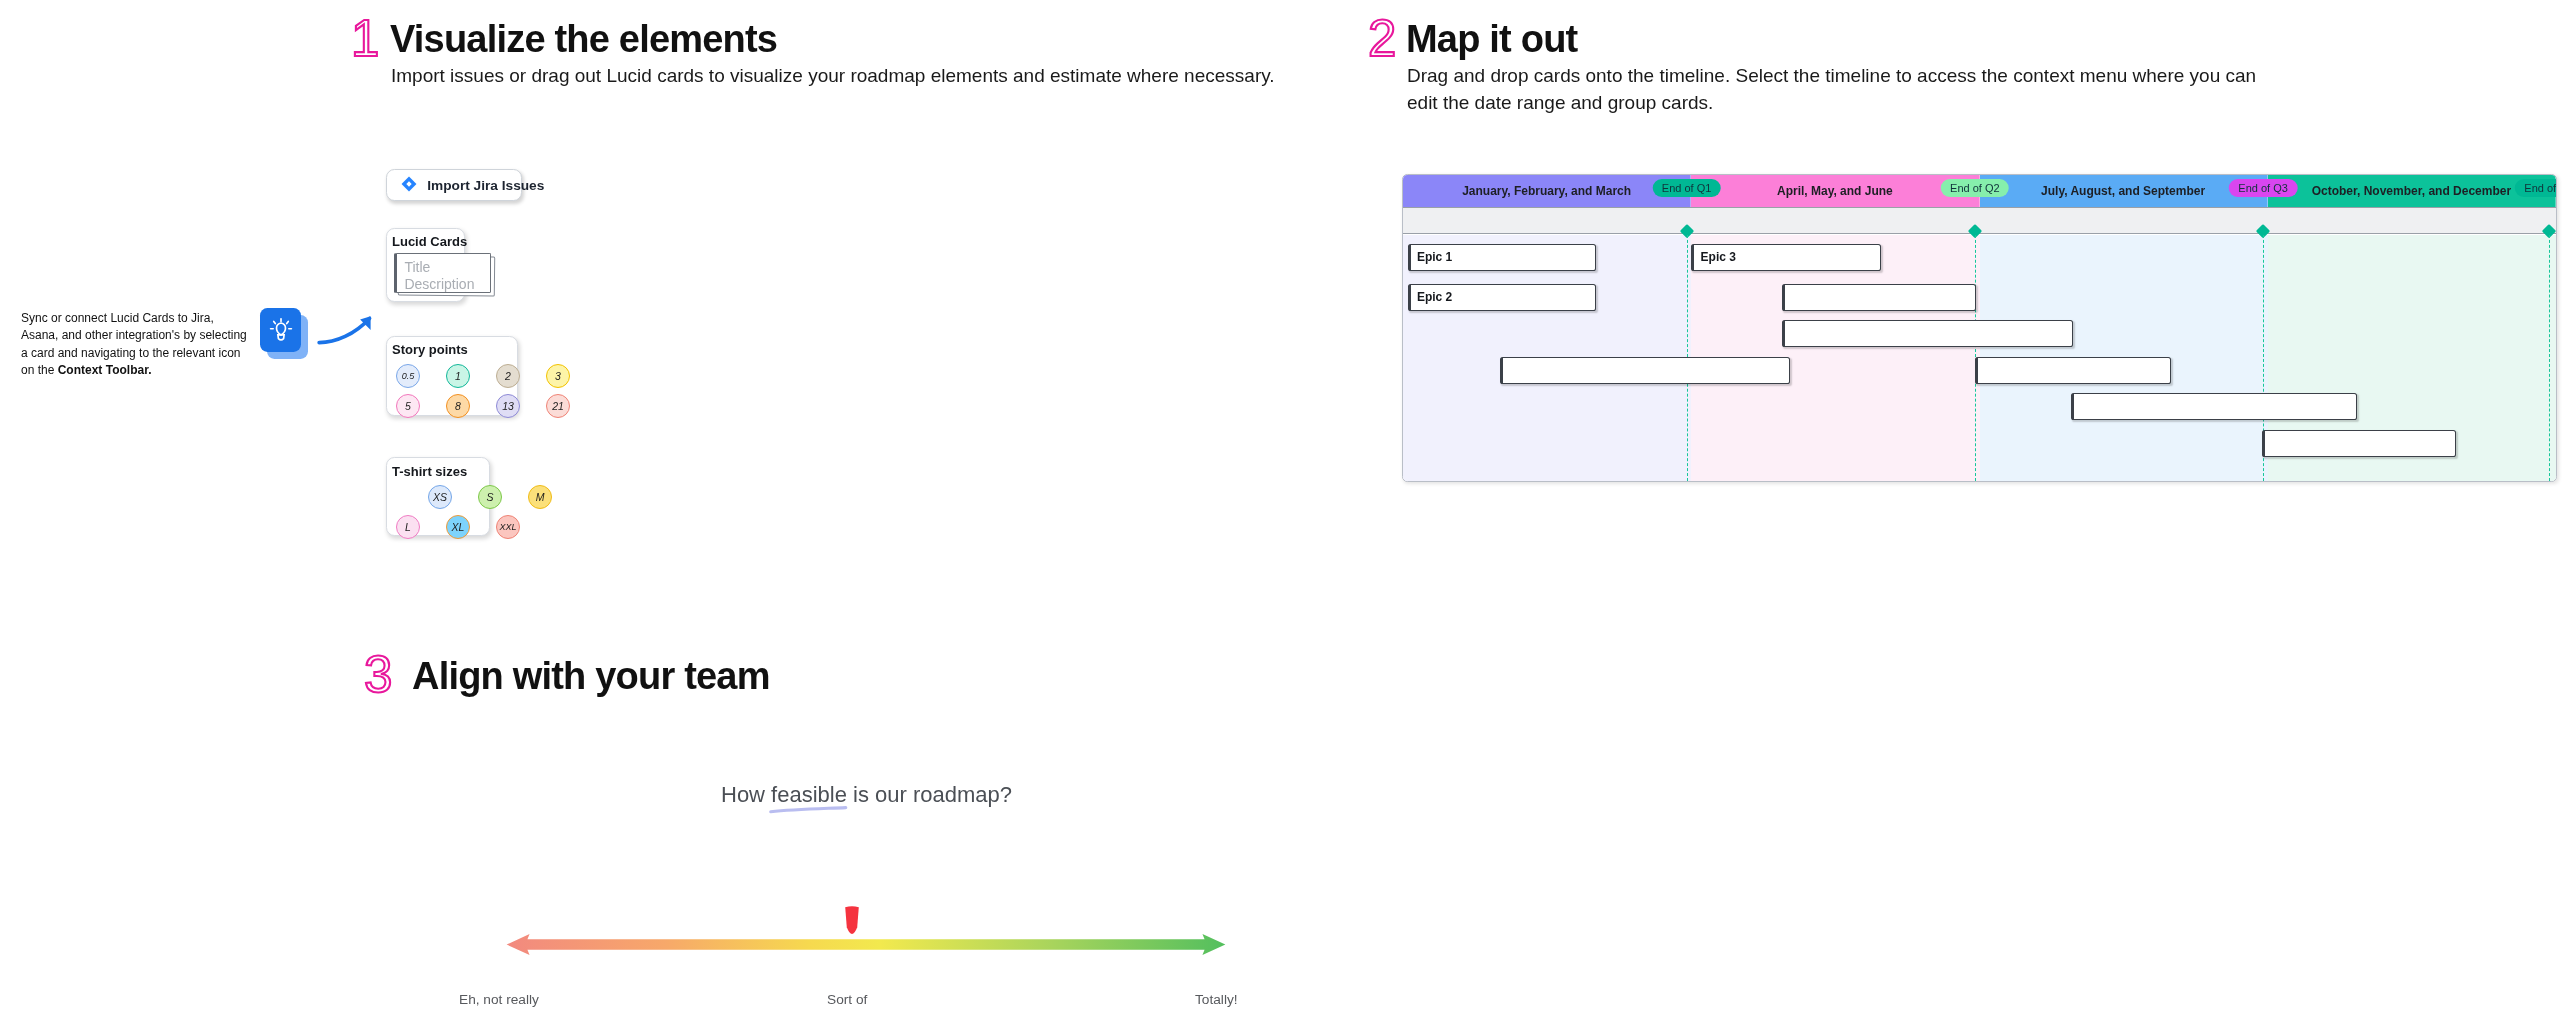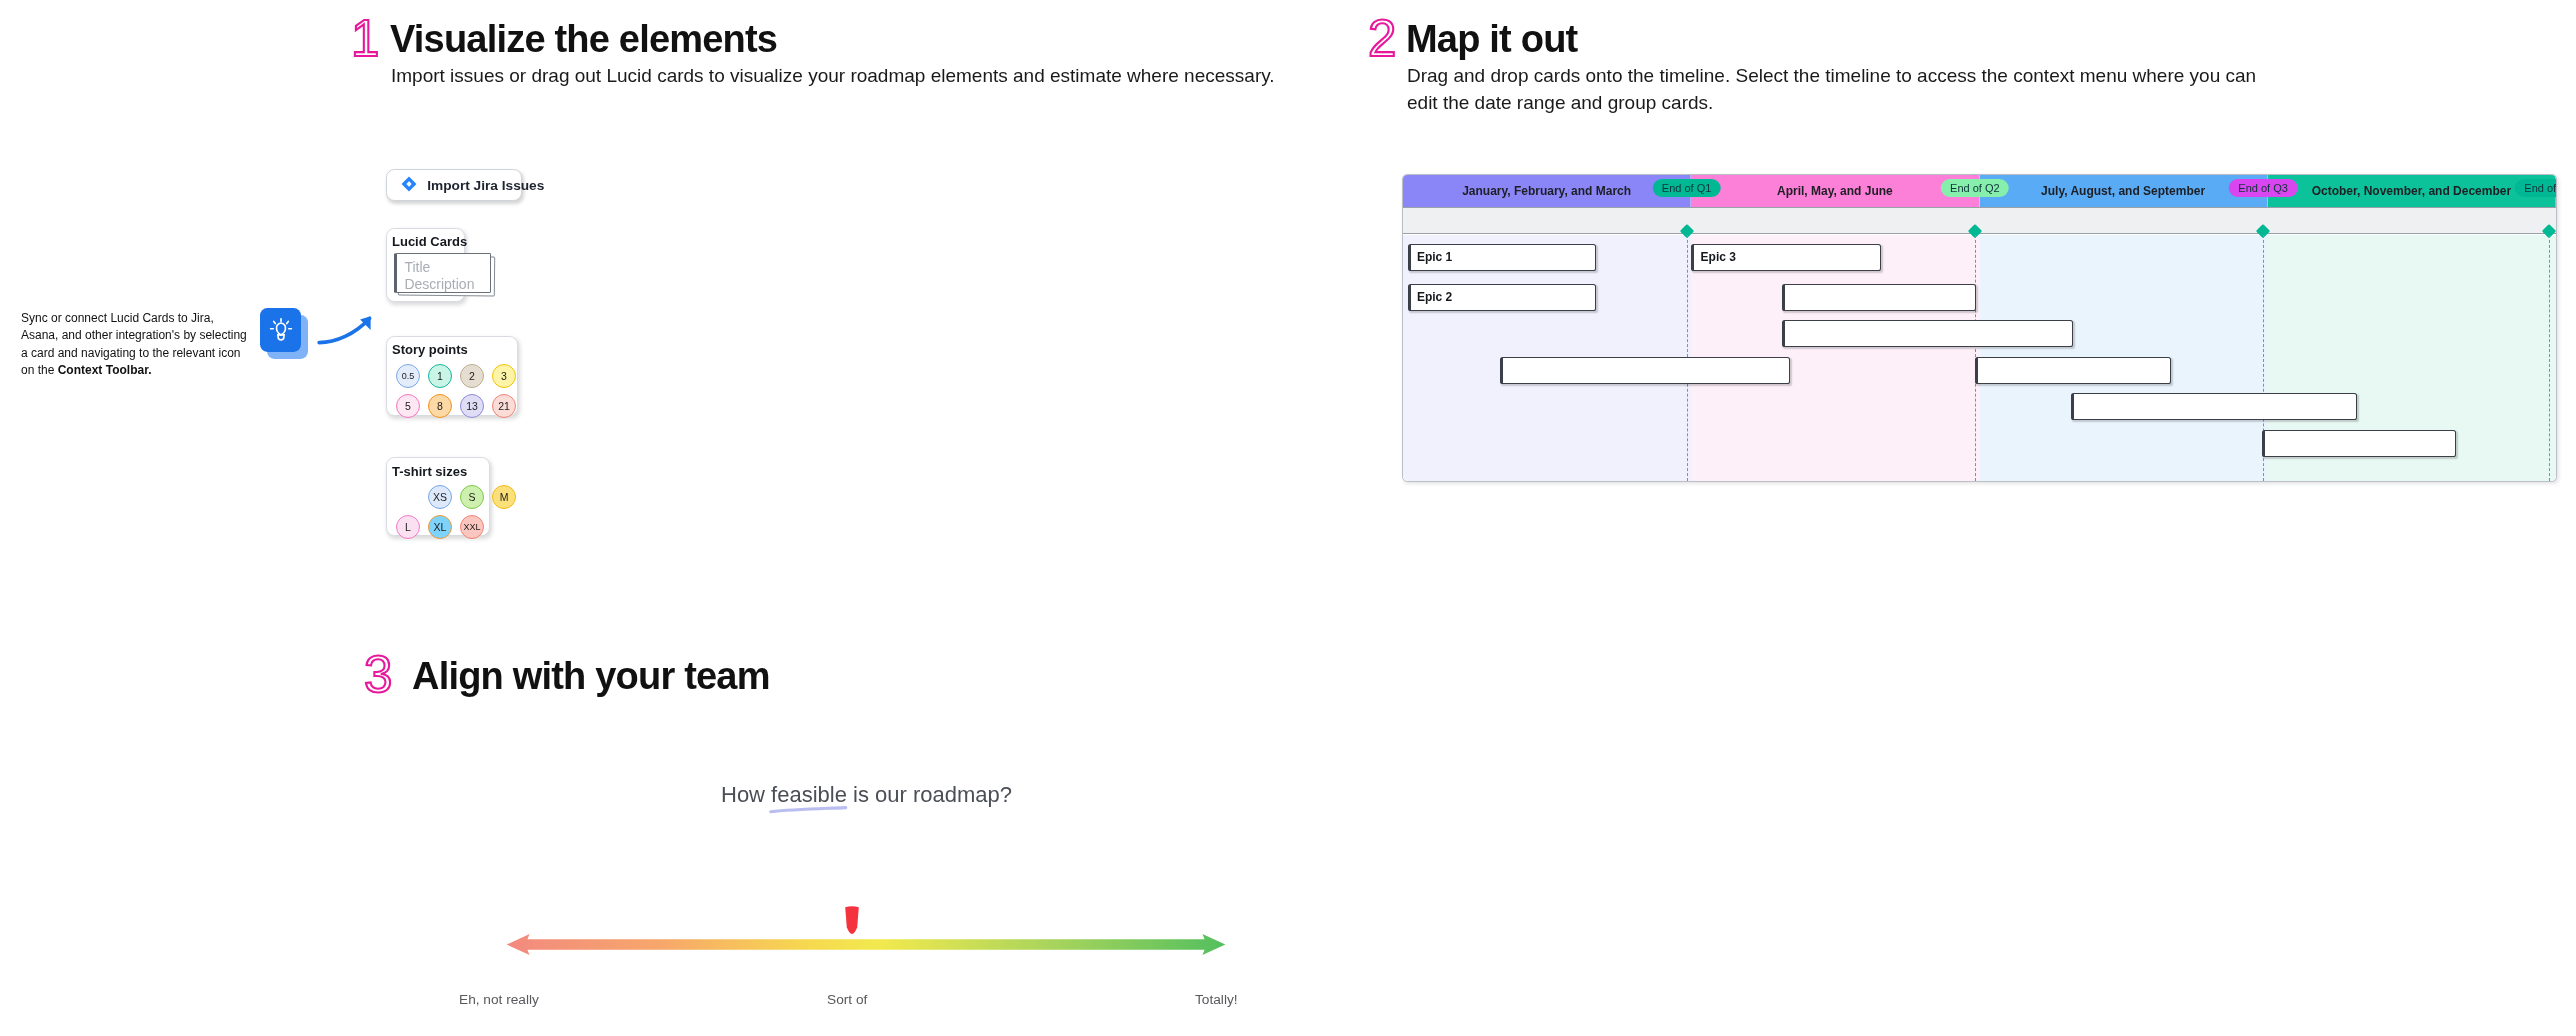--- a/index.html
+++ b/index.html
@@ -101,21 +101,21 @@
     width: 100%; height: 100%;
     border: 1.1px solid #6a7078; border-left: 3.2px solid #5d636d;
     background: #ffffff; border-radius: 1.6px;
     padding: 5.3px 0 0 7.4px;
   }
   .ph {
     display: block;
     font-size: 14px; color: #a9adb3; line-height: 1.18;
   }
 
-  .chip-row { position: absolute; display: flex; gap: 8px; }
+  .chip-row { position: absolute; display: flex; gap: 26px; font-style: italic; }
   .chip {
     width: 24px; height: 24px; border-radius: 50%;
     display: flex; align-items: center; justify-content: center;
     font-size: 10.5px; color: #1c1c1c;
     border-width: 1.6px; border-style: solid;
   }
   .chip.sm { font-size: 9px; }
 
   
   .timeline {

